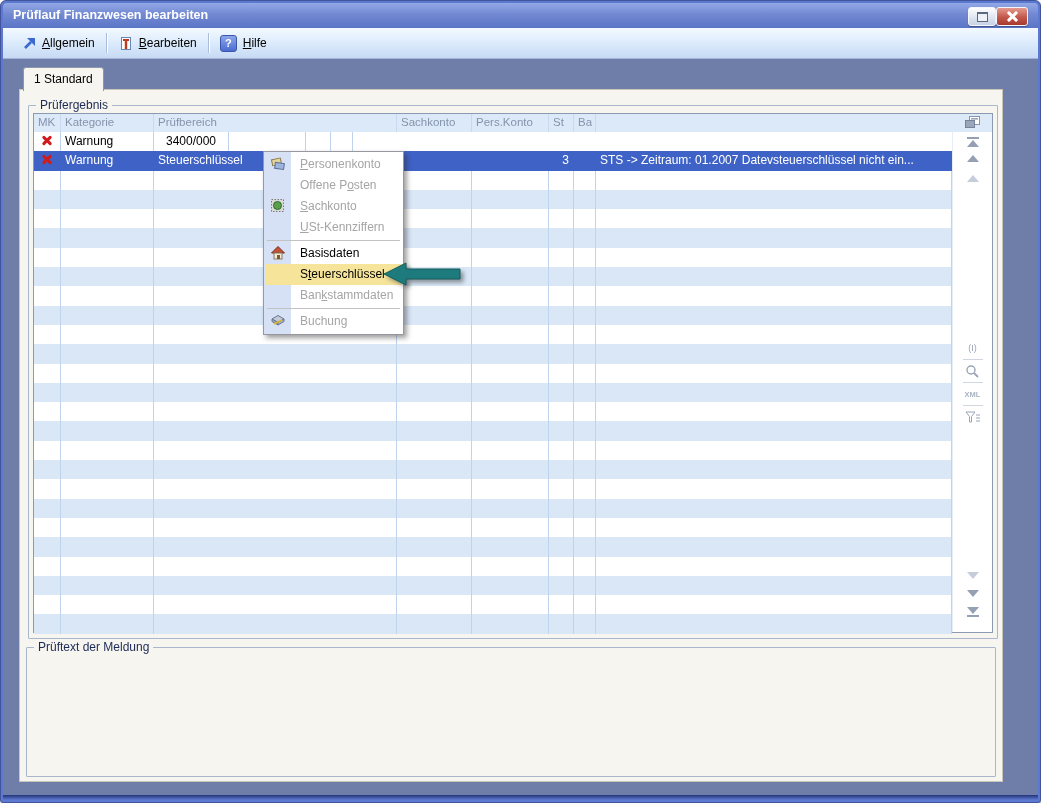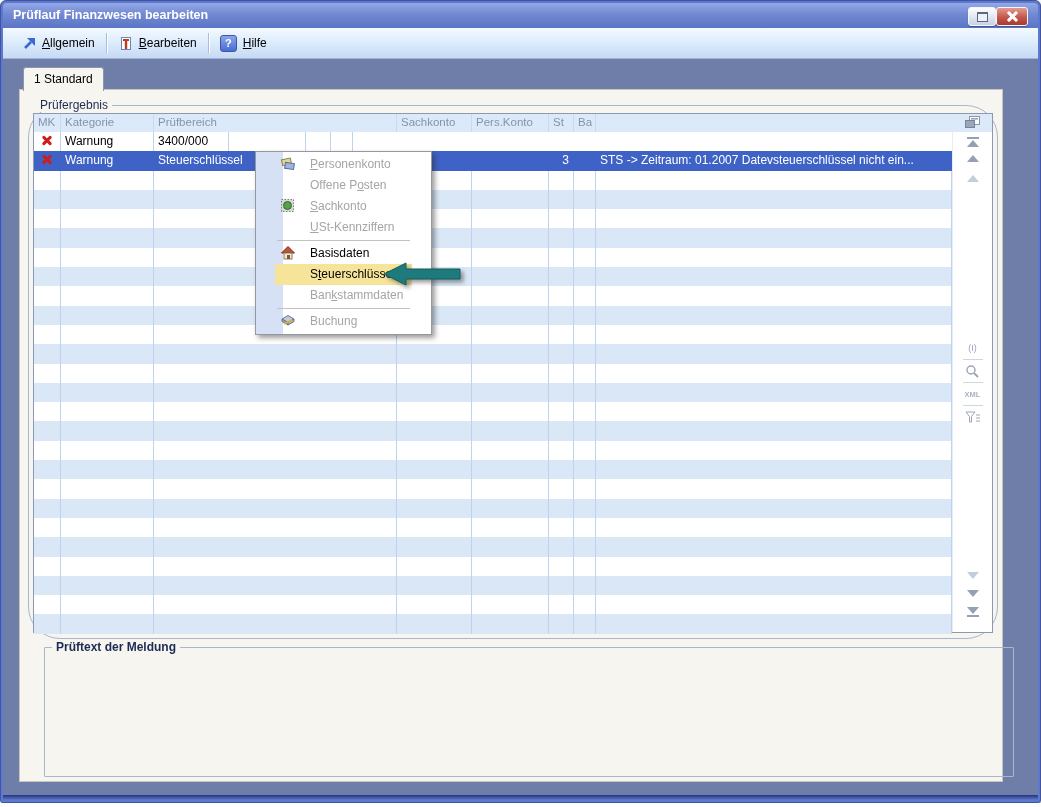--- a/index.html
+++ b/index.html
@@ -41,22 +41,22 @@
   .tab{position:absolute;left:22px;top:66px;height:23px;padding:0 10px;background:#f7f5ef;
     border:1px solid #8d97ac;border-bottom:none;border-radius:3px 3px 0 0;font-size:12px;
     line-height:22px;z-index:3;cursor:default;}
   .panel{position:absolute;left:18px;top:88px;width:984px;height:693px;background:#f7f5ef;
     border:1px solid #c9c5b8;box-sizing:border-box;z-index:2;}
 
   
   .group{position:absolute;border:1px solid #a9b6cc;border-radius:1px;}
   .group-label{position:absolute;top:-8px;left:7px;background:#f7f5ef;padding:0 4px;
     font-size:12px;color:#1c2a55;white-space:nowrap;}
-  .group1{left:8px;top:15px;width:968px;height:532px;border-radius:32px;}
-  .group2{left:24px;top:557px;width:968px;height:128px;font-weight:bold;}
+  .group1{left:8px;top:15px;width:968px;height:532px;}
+  .group2{left:6px;top:557px;width:968px;height:128px;}
 
   
   .grid{position:absolute;left:4px;top:7px;width:960px;height:520px;background:#fff;
     border:1px solid #8b99b2;box-sizing:border-box;display:flex;flex-direction:column;}
   .grid-header{display:flex;height:18px;background:var(--hdr);font-size:11.5px;color:#8593ad;flex:none;}
   .hcell{box-sizing:border-box;border-right:1px solid #c9daf0;padding:2px 4px 0;white-space:nowrap;overflow:hidden;}
   .h-gutter{flex:1;position:relative;}
   .h-gutter .gicon{position:absolute;right:11px;top:1px;}
   .grid-body{flex:1;display:flex;min-height:0;}
   .rows{width:918px;display:flex;flex-direction:column;}
@@ -83,22 +83,22 @@
   .nav-bar{width:12px;height:2px;background:#96a0b4;margin:1px 0;}
   .gutter-tools{position:absolute;top:205px;left:50%;transform:translateX(-50%);
     display:flex;flex-direction:column;align-items:center;}
   .gtool{height:22px;width:20px;display:flex;align-items:center;justify-content:center;
     border-bottom:1px solid #cfd6e0;cursor:default;}
   .gtool:last-child{border-bottom:none;}
   .glyph-sm{font-size:9px;color:#9aa4b6;}
   .glyph-xs{font-size:7.5px;font-weight:bold;color:#aab4c4;letter-spacing:0;}
 
   
-  .context-menu{position:absolute;left:254px;top:150px;width:137px;background:#fff;
-    border:1px solid #97979f;box-shadow:3px 3px 5px rgba(40,40,40,.45);padding:2px 19px;z-index:10;
+  .context-menu{position:absolute;left:262px;top:150px;width:137px;background:#fff;
+    border:1px solid #97979f;box-shadow:3px 3px 5px rgba(40,40,40,.45);padding:2px 1px;z-index:10;
     background-image:linear-gradient(to right,#d7e1f6 0,#d7e1f6 27px,#fff 27px);}
   .menu-item{position:relative;height:21px;line-height:21px;font-size:12px;padding-left:35px;
     color:#000;white-space:nowrap;cursor:default;}
   .menu-item.disabled{color:#a5a5a5;}
   .menu-item.hl{background:var(--hl);}
   .menu-icon{position:absolute;left:5px;top:2px;width:16px;height:16px;}
   .menu-sep{height:1px;background:#c2c2c2;margin:2px 2px;}
 
   
   .pointer-arrow{position:absolute;left:381px;top:259px;z-index:11;
@@ -174,21 +174,21 @@
                   <rect x="7" y="3" width="7" height="1.6" fill="#9aa6ba"></rect>
                   <rect x="1.5" y="5.5" width="9" height="7" fill="#9aa6ba" stroke="#76839a"></rect>
                 </svg></span>
             </div>
           </div>
         <div class="grid-body">
           <div class="rows" id="grid-rows">
               <div class="row">
                 <div class="cell" style="width: 27px; text-align: center;"><span class="xmark"></span></div>
                 <div class="cell" style="width: 93px; text-align: left;">Warnung</div>
-                <div class="cell" style="width: 75px; text-align: left;">3400/000</div>
+                <div class="cell" style="width: 75px; text-align: center;">3400/000</div>
                 <div class="cell" style="width: 77px; text-align: left;"></div>
                 <div class="cell" style="width: 25px; text-align: right;"></div>
                 <div class="cell" style="width: 22px; text-align: left;"></div>
               </div>
               <div class="row alt selected">
                 <div class="cell" style="width: 27px; text-align: center;"><span class="xmark"></span></div>
                 <div class="cell" style="width: 93px; text-align: left;">Warnung</div>
                 <div class="cell" style="width: 243px; text-align: left;">Steuerschlüssel</div>
                 <div class="cell" style="width: 75px; text-align: right;"></div>
                 <div class="cell" style="width: 77px; text-align: left;"></div>

